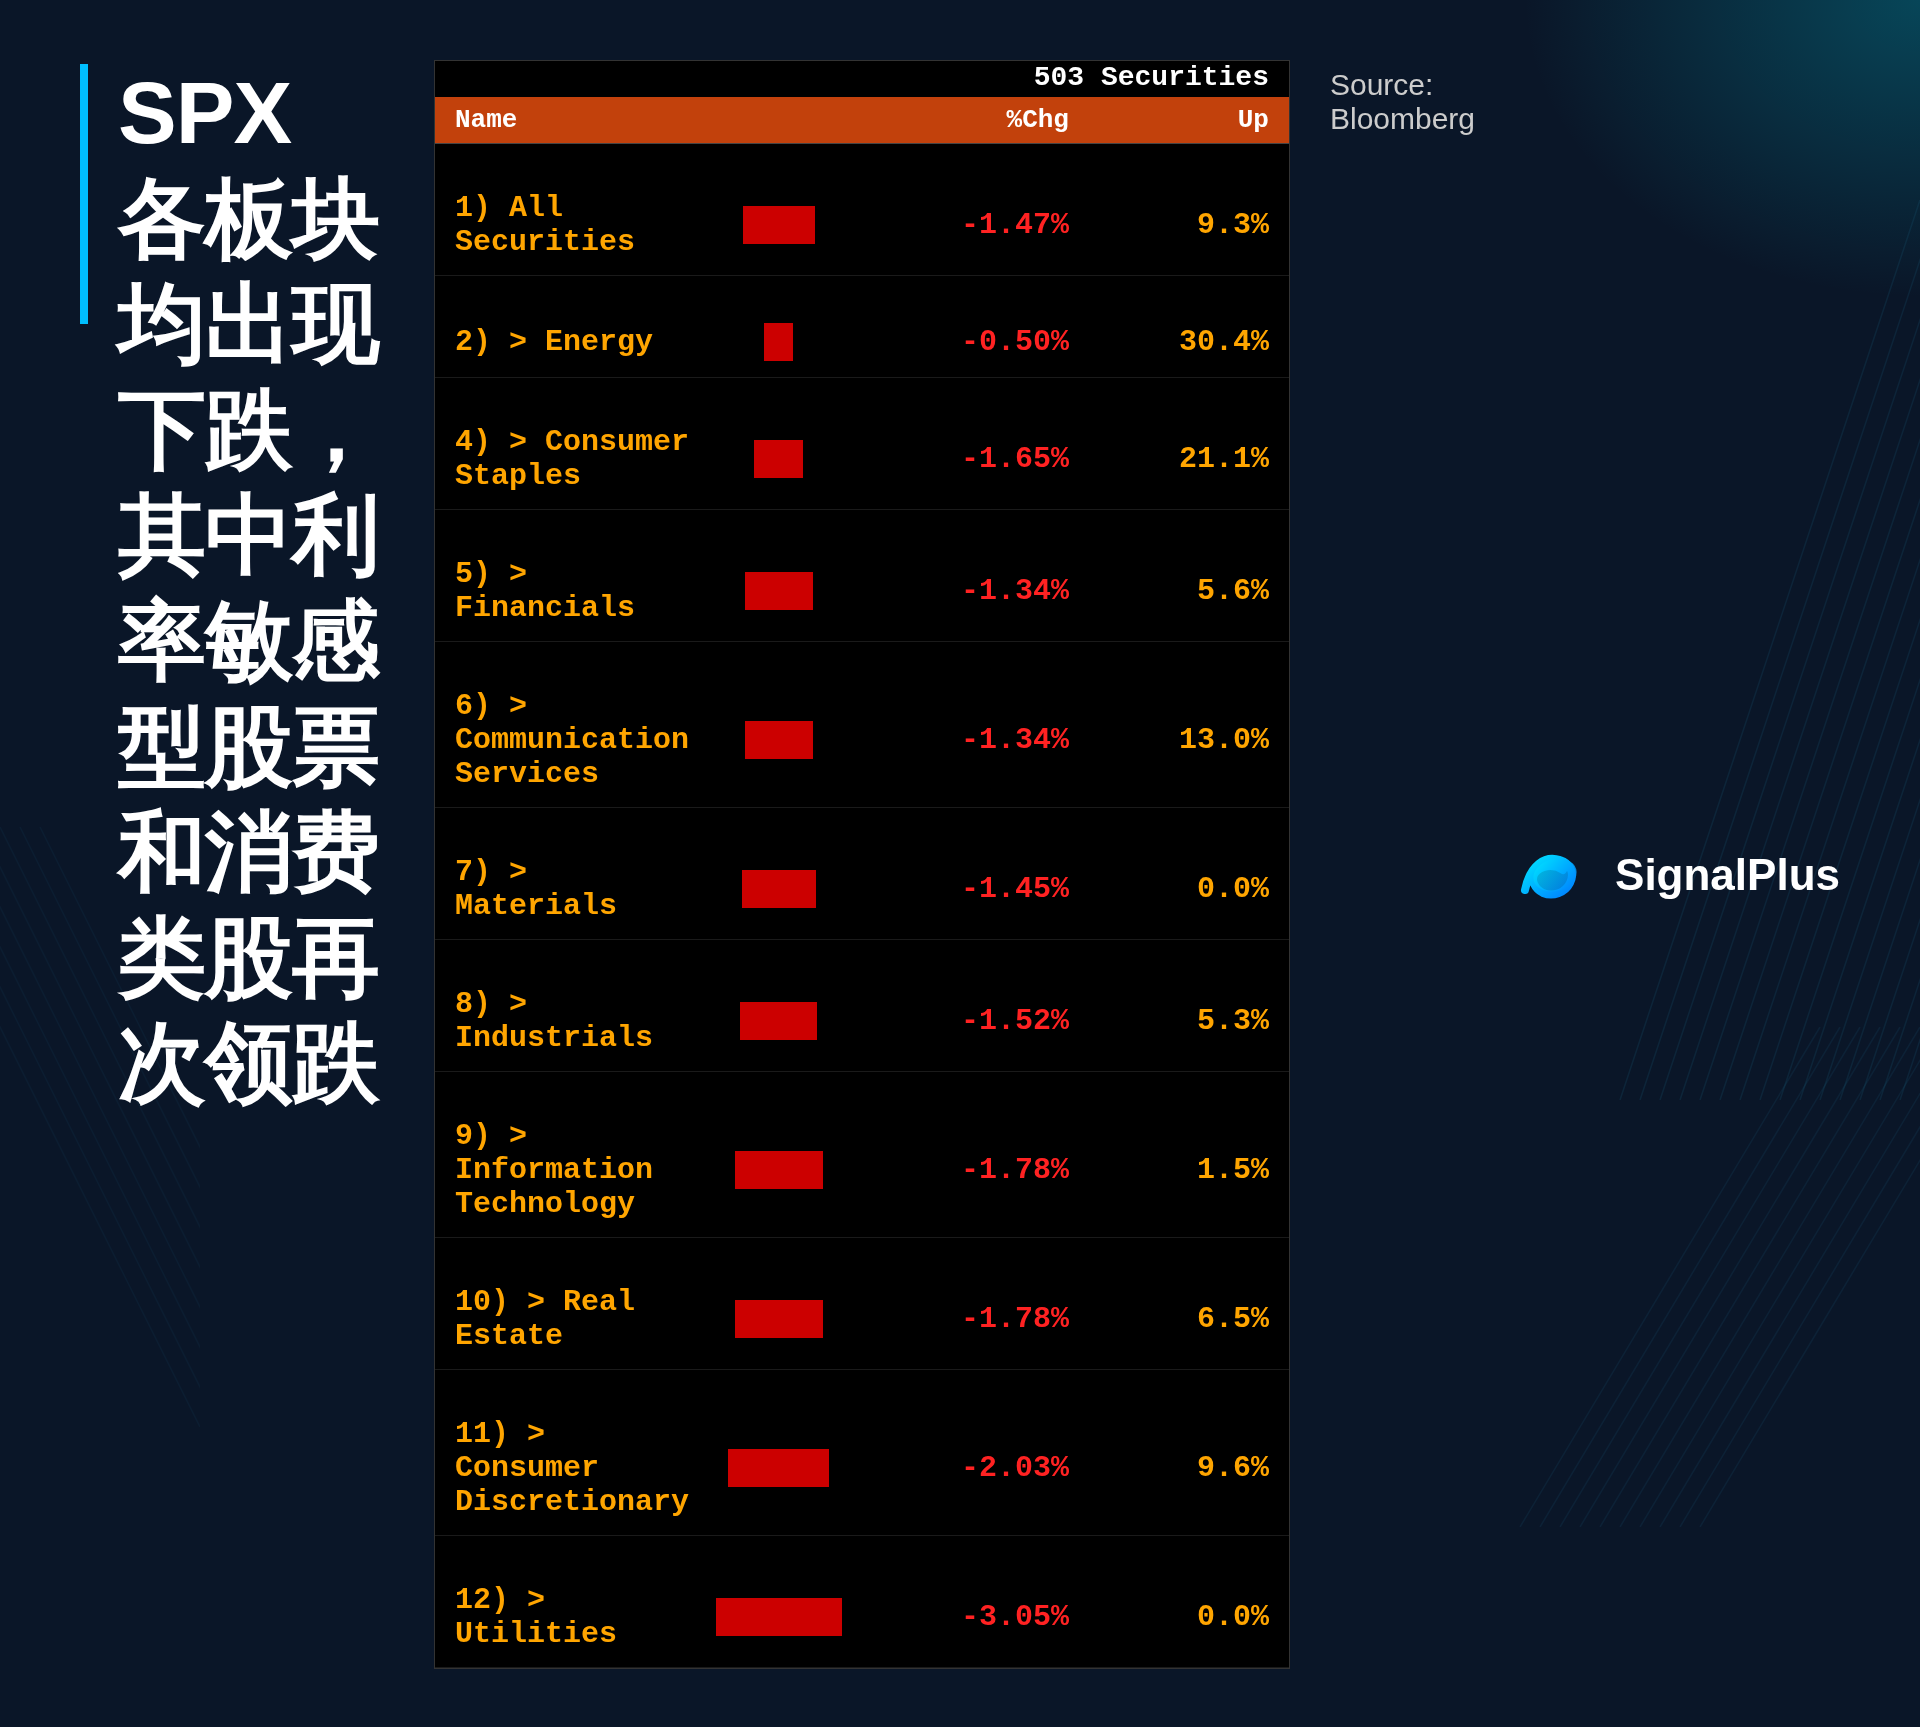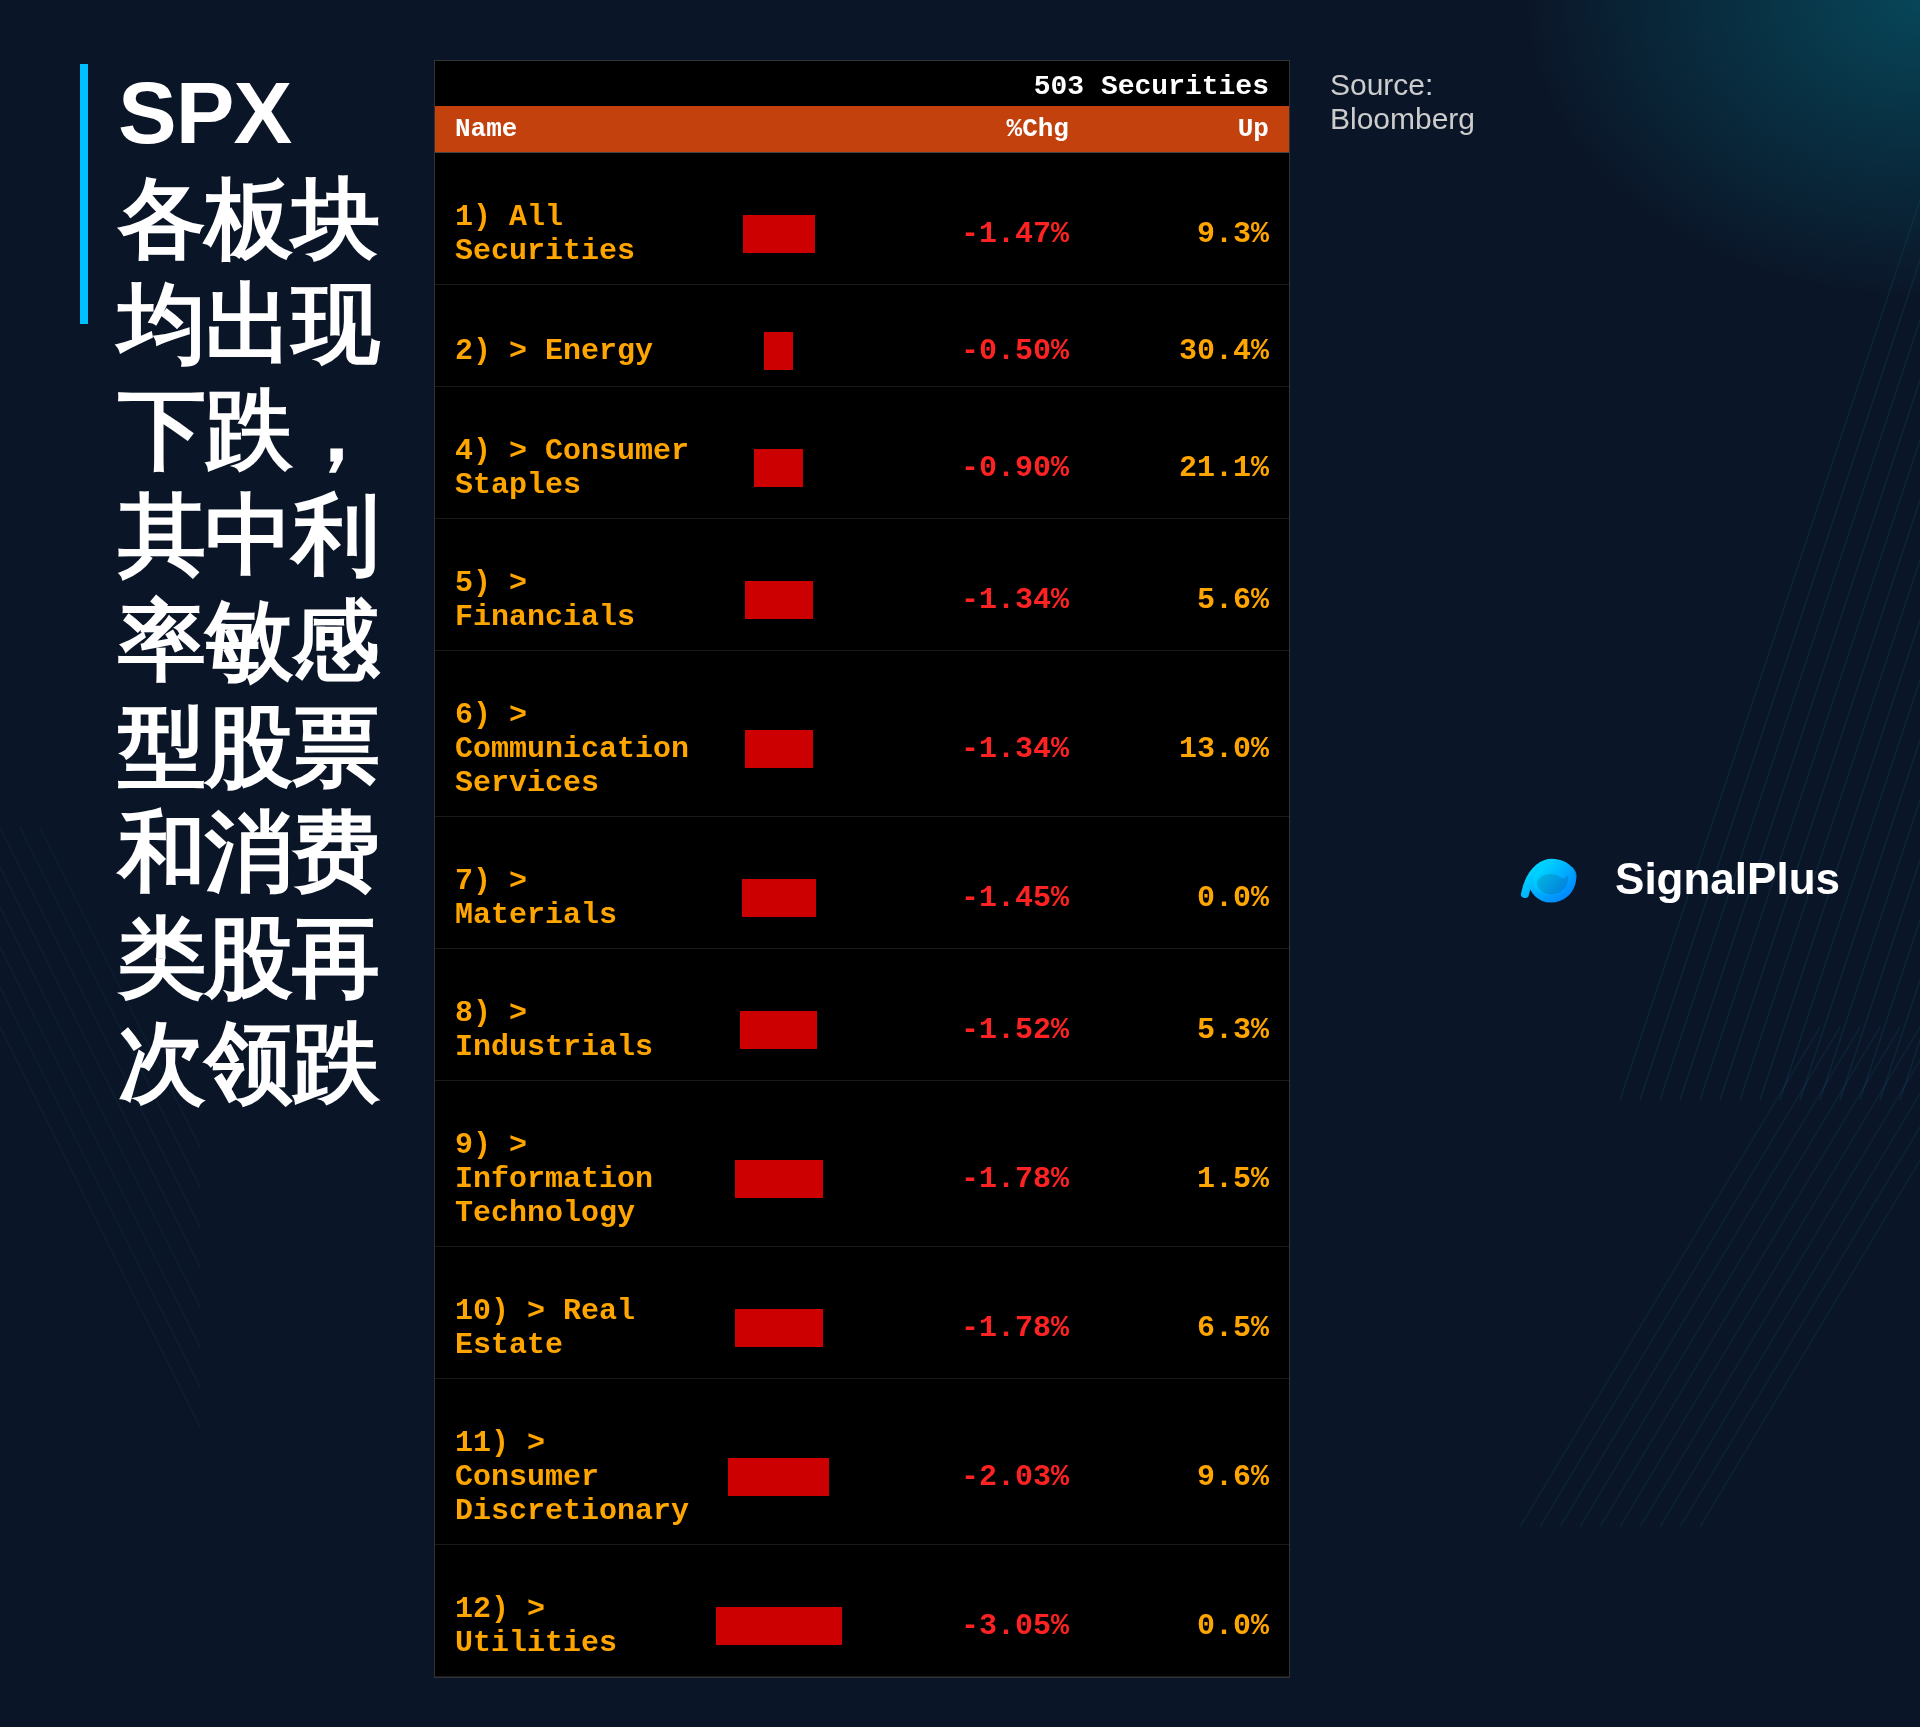--- a/index.html
+++ b/index.html
@@ -51,21 +51,21 @@
       background: #000000;
       border: 1px solid #333;
       width: 100%;
       max-width: 1760px;
       margin: 0 auto;
     }
 
     .table-header-info {
       display: flex;
       justify-content: flex-end;
-      padding: 10px 20px 4px 20px;
+      padding: 1px 20px 4px 20px;
       color: #ffffff;
       font-family: 'Courier New', monospace;
       font-size: 28px;
       font-weight: bold;
     }
 
     .table-col-headers {
       display: grid;
       grid-template-columns: 1fr 180px 200px 200px;
       background: #c2410c;
@@ -298,21 +298,21 @@
         <span class="bar" style="width:29px;"></span>
       </div>
       <div class="row-pct">-0.50%</div>
       <div class="row-up">30.4%</div>
     </div>
         <div class="table-row">
       <div class="row-name">4) &gt; Consumer Staples</div>
       <div class="row-bar-cell">
         <span class="bar" style="width:49px;"></span>
       </div>
-      <div class="row-pct">-0.90%</div>
+      <div class="row-pct">-1.65%</div>
       <div class="row-up">21.1%</div>
     </div>
         <div class="table-row">
       <div class="row-name">5) &gt; Financials</div>
       <div class="row-bar-cell">
         <span class="bar" style="width:68px;"></span>
       </div>
       <div class="row-pct">-1.34%</div>
       <div class="row-up">5.6%</div>
     </div>

